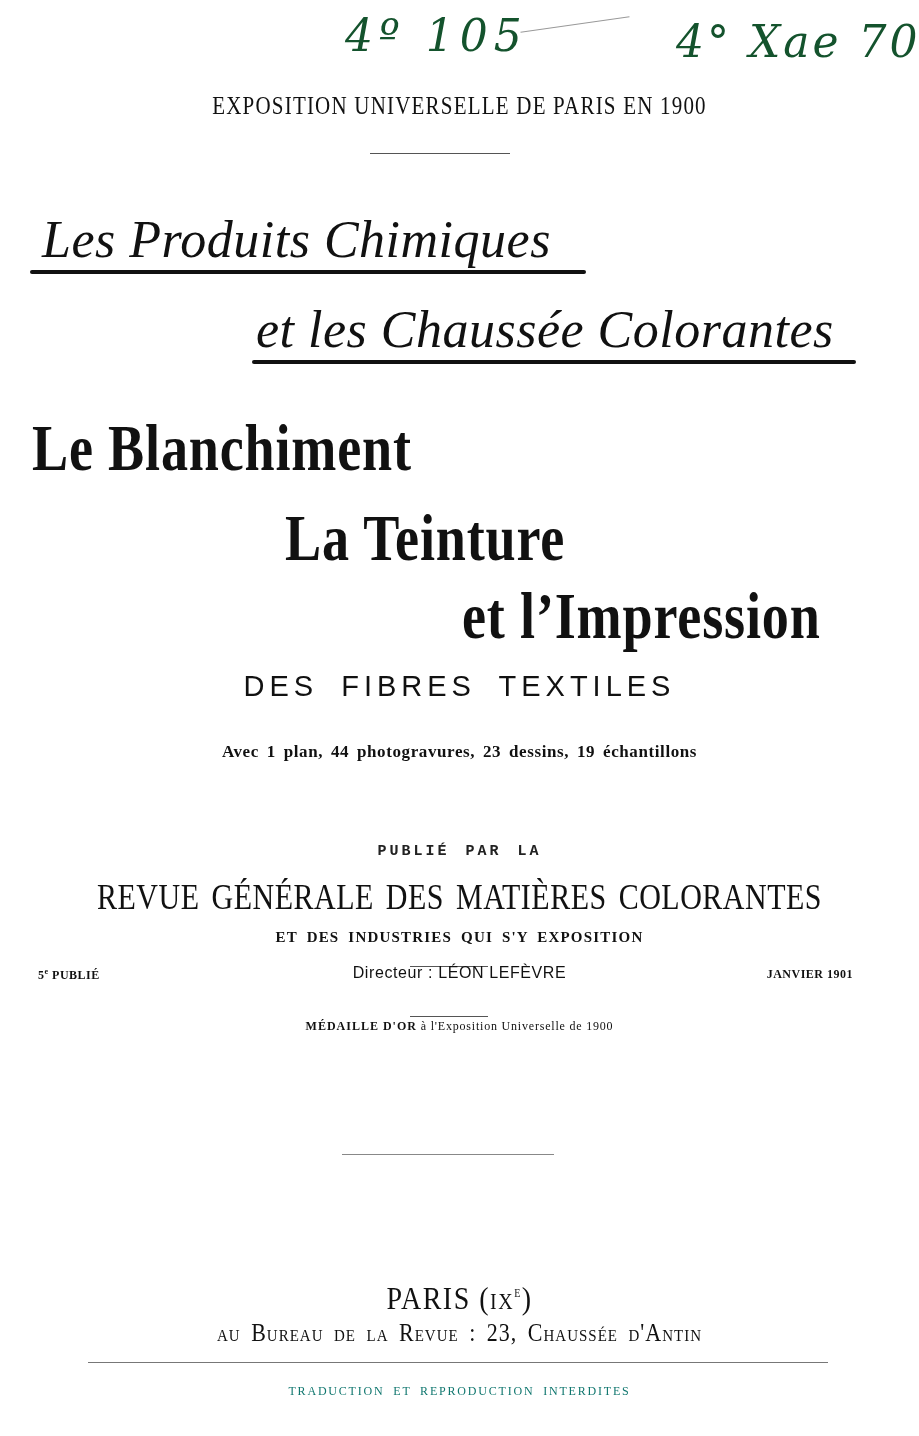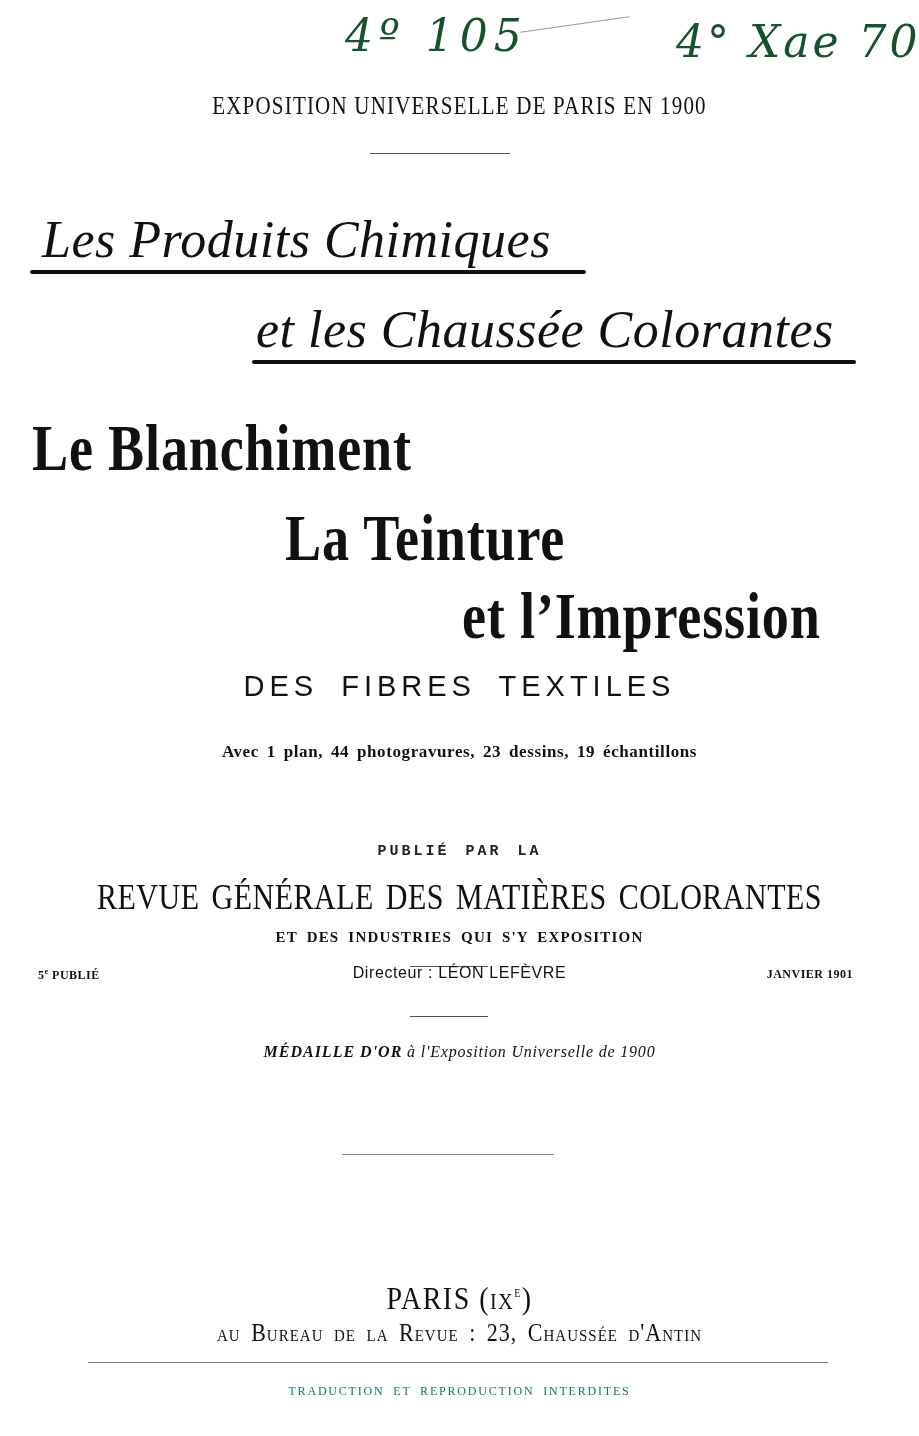--- a/index.html
+++ b/index.html
@@ -30,21 +30,21 @@
 
     .publie { top: 843px; font-family: "Liberation Mono", monospace; font-size: 15px; letter-spacing: 3px; word-spacing: 4px; color: #222; font-weight: bold; }
     .revue { top: 876px; font-size: 30px; letter-spacing: 0.5px; transform: scaleY(1.22); transform-origin: center top; word-spacing: 4px; }
     .industries { top: 929px; font-size: 15px; font-weight: bold; letter-spacing: 1.2px; word-spacing: 4px; }
 
     .annee { left: 38px; top: 967px; font-size: 12px; font-weight: bold; letter-spacing: 0.5px; }
     .annee sup { font-size: 8px; }
     .janvier { right: 66px; top: 967px; font-size: 12px; font-weight: bold; letter-spacing: 0.5px; }
     .directeur { top: 964px; font-family: "Liberation Sans", sans-serif; font-size: 16px; letter-spacing: 0.6px; }
 
-    .medaille { top: 1043px; font-size: 16px; font-style: italic; letter-spacing: 0.8px; }
+    .medaille { top: 1019px; font-size: 12px; letter-spacing: 0.8px; }
     .medaille b { font-weight: bold; letter-spacing: 1px; }
 
     .paris { top: 1280px; font-size: 28px; letter-spacing: 1.5px; transform: scaleY(1.15); transform-origin: center top; }
     .paris .sc { font-variant: small-caps; }
     .bureau { top: 1318px; font-size: 22px; font-variant: small-caps; letter-spacing: 1px; word-spacing: 4px; transform: scaleY(1.15); transform-origin: center top; }
 
     .trad { top: 1384px; font-size: 12px; letter-spacing: 1.8px; word-spacing: 4px; color: #0f766e; }
   </style>
 </head>
 <body>

